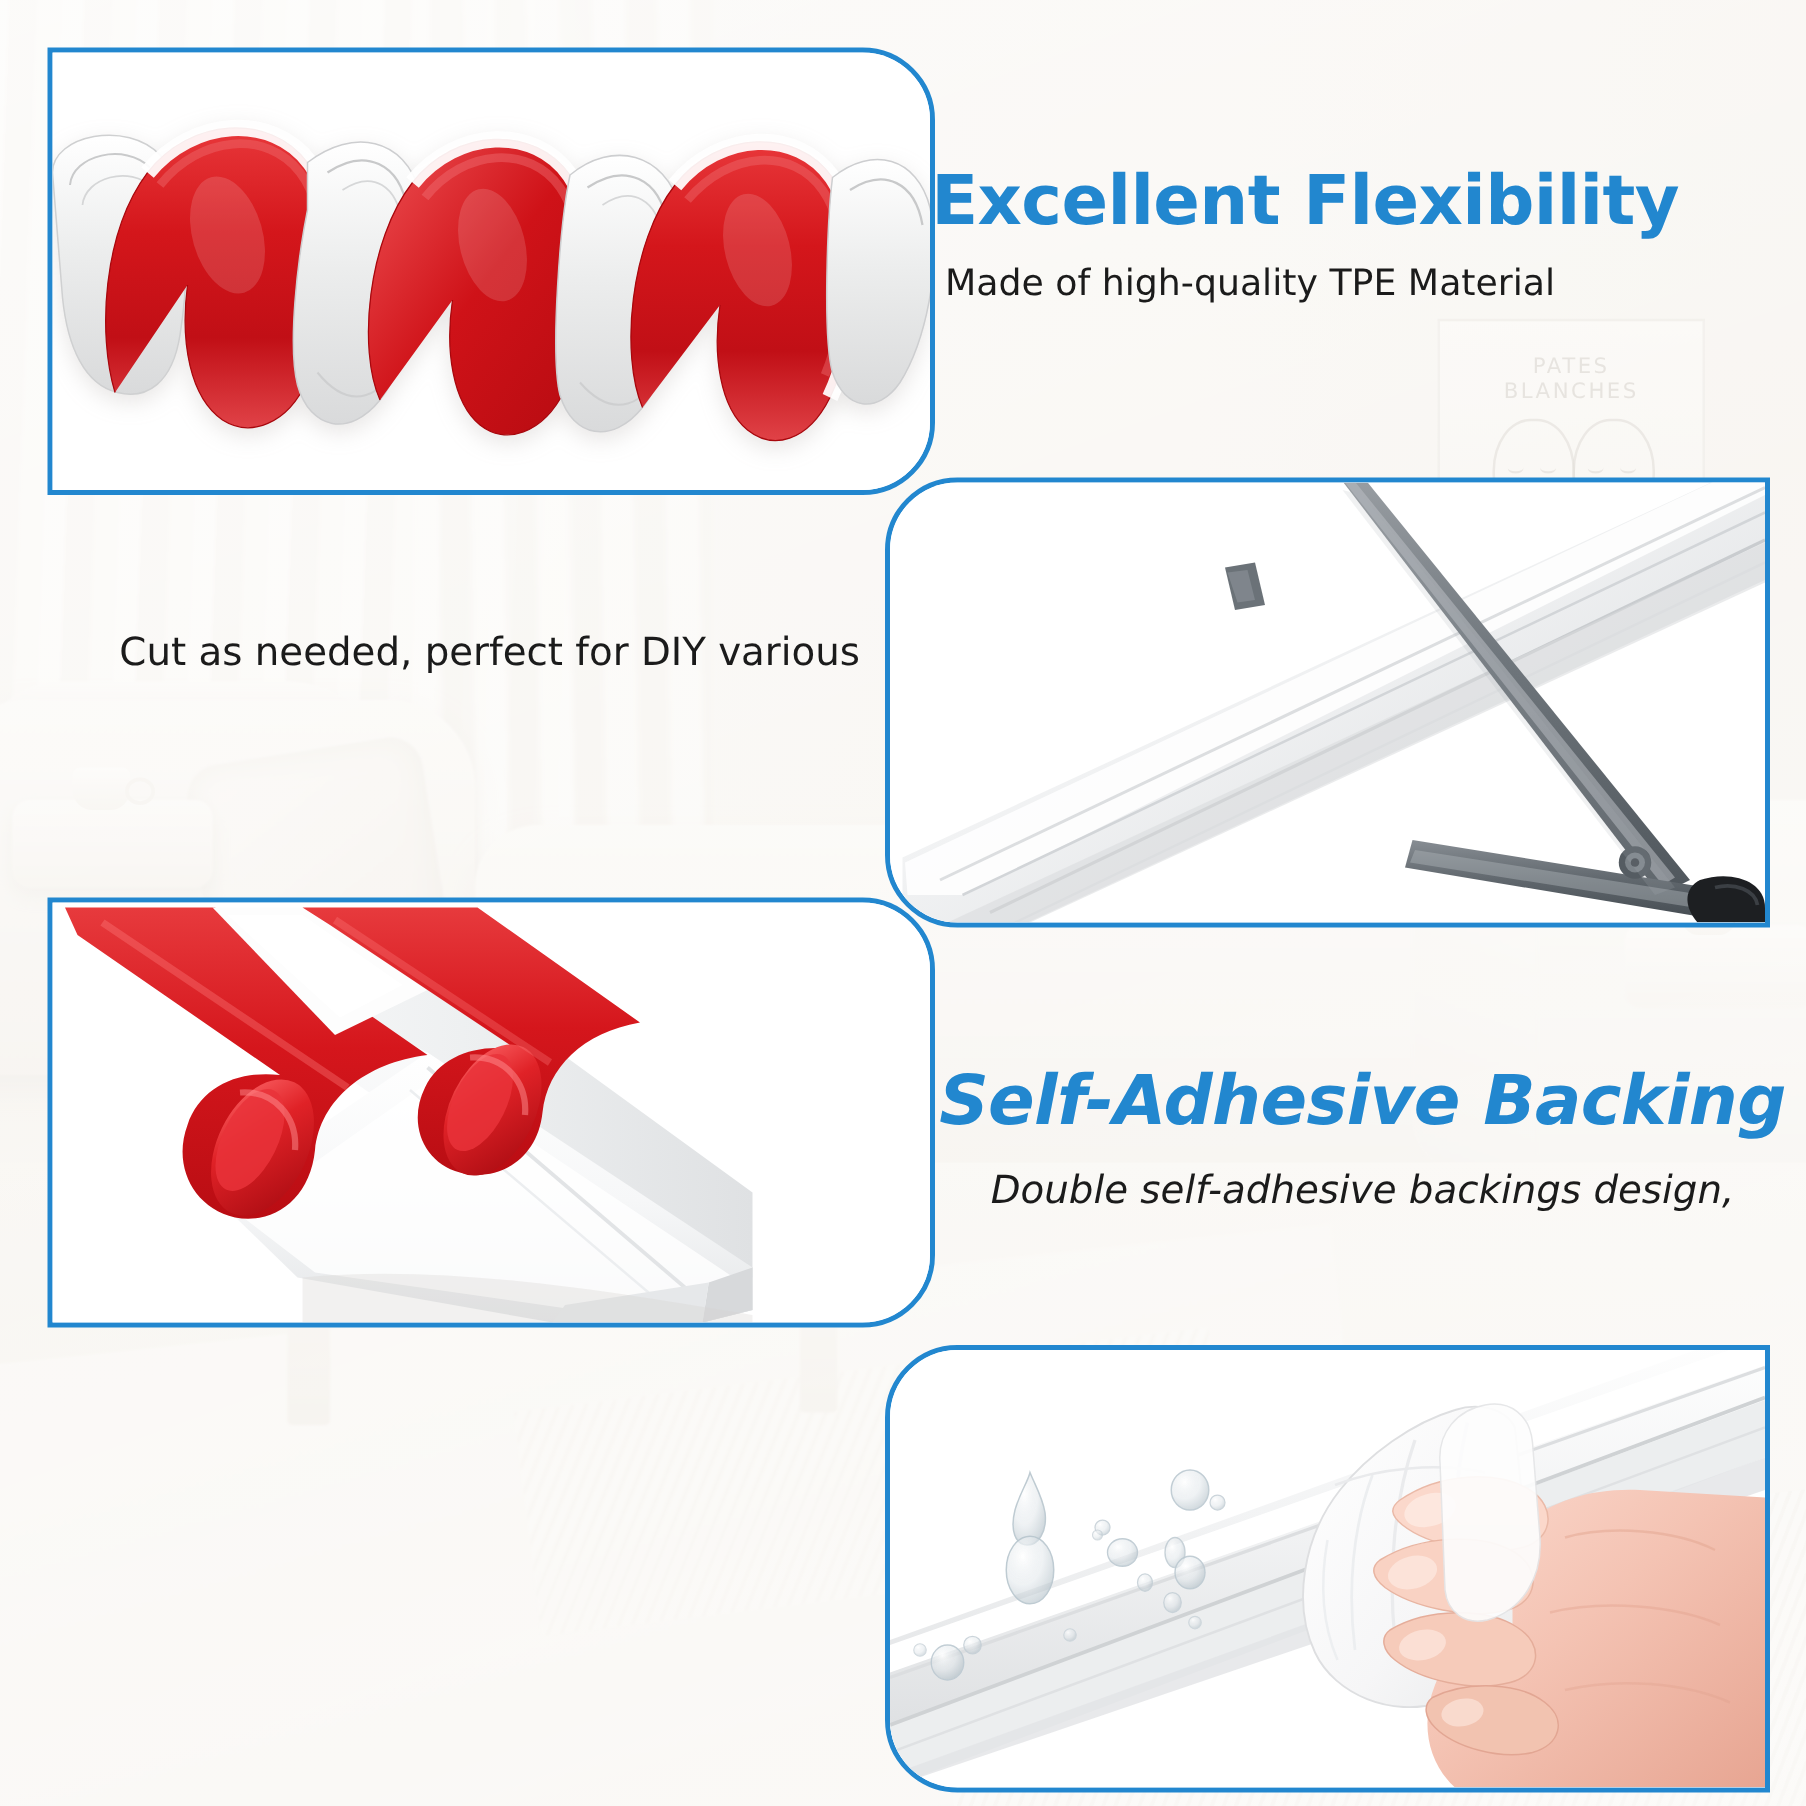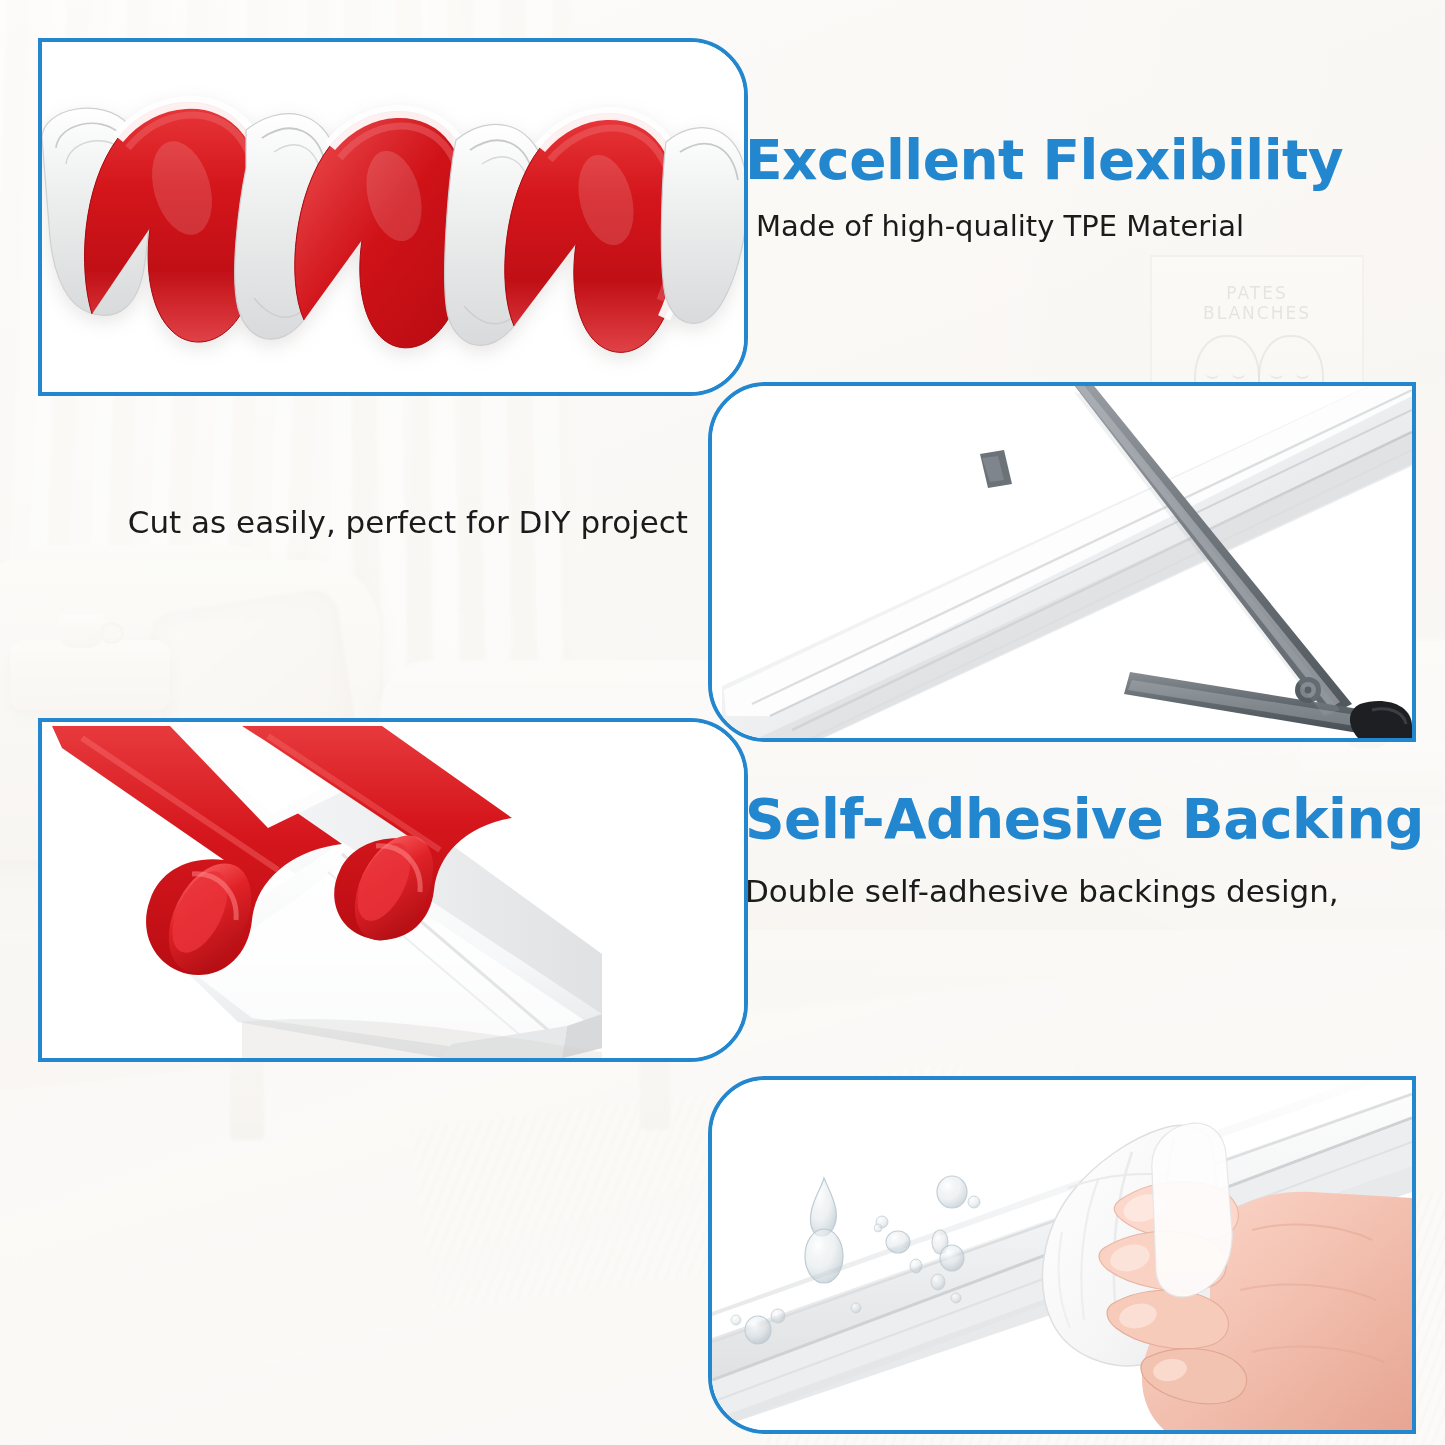--- a/index.html
+++ b/index.html
@@ -156,21 +156,21 @@
   }
 
   #text-flex{left:745px;top:132px;width:690px;}
   #text-flex .h{font-size:55px;}
   #text-flex .sub{font-size:29px;margin-top:20px;margin-left:11px;}
 
   #text-cut{left:16px;top:482px;width:672px;text-align:right;}
   #text-cut .h{font-size:55px;}
   #text-cut .sub{font-size:31px;margin-top:20px;}
 
-  #text-adh{left:745px;top:791px;width:690px;text-align:left;}
+  #text-adh{left:745px;top:852px;width:690px;text-align:center;font-style:italic;}
   #text-adh .h{font-size:55px;}
   #text-adh .sub{font-size:31px;margin-top:22px;line-height:1.42;}
 
   #text-clean{left:16px;top:1172px;width:672px;text-align:right;}
   #text-clean .h{font-size:55px;}
   #text-clean .sub{font-size:31px;margin-top:22px;line-height:1.42;}
 </style>
 </head>
 <body>
 
@@ -496,21 +496,21 @@
       </svg>
     </div>
   </div>
 
   <div class="tblock" id="text-flex">
     <div class="h">Excellent Flexibility</div>
     <div class="sub">Made of high-quality TPE Material</div>
   </div>
 
   <div class="tblock" id="text-cut">
-    <div class="sub">Cut as easily, perfect for DIY project</div>
+    <div class="sub">Cut as needed, perfect for DIY various</div>
   </div>
 
   <div class="tblock" id="text-adh">
     <div class="h">Self-Adhesive Backing</div>
     <div class="sub">Double self-adhesive backings design,</div>
   </div>
 
 
 </div>
 

